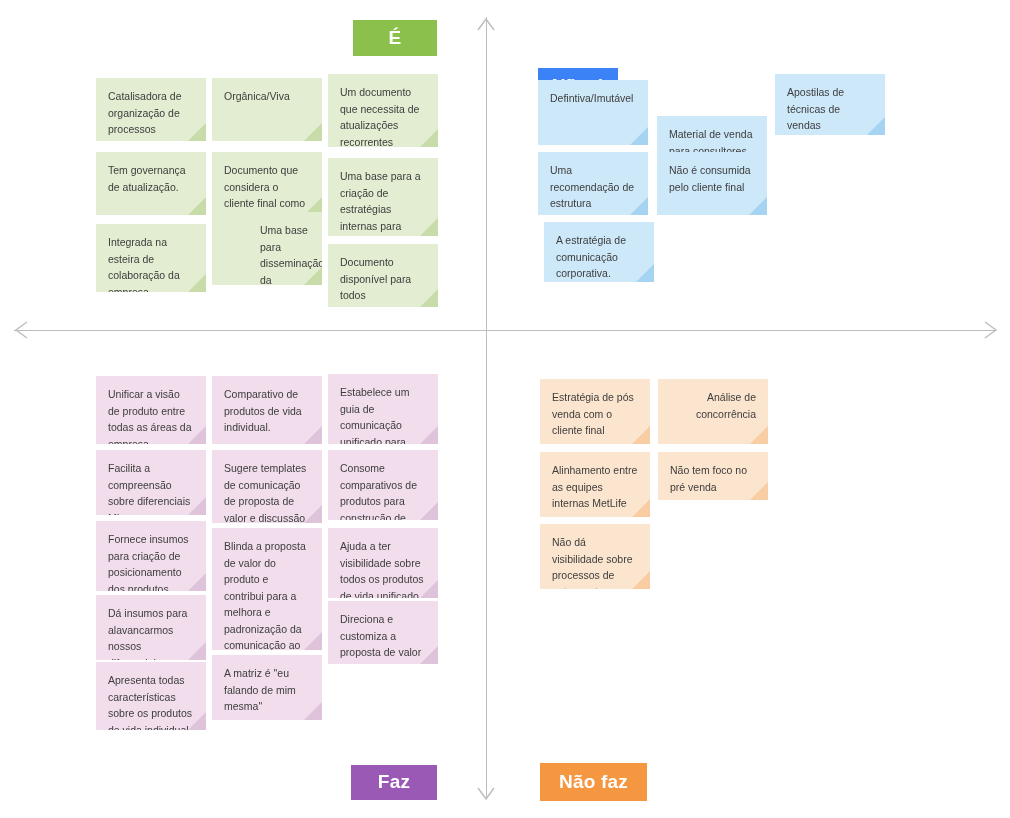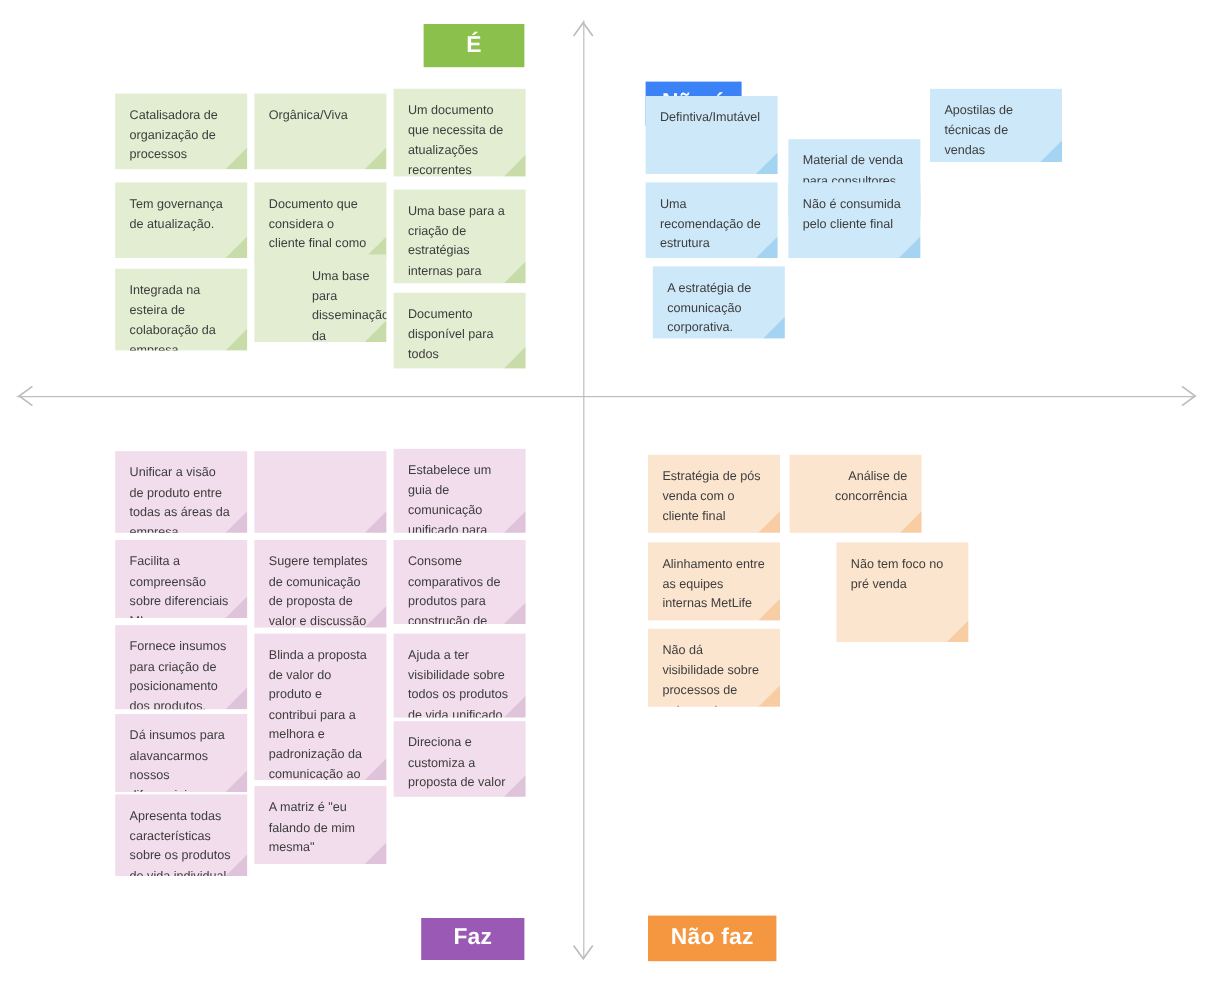--- a/index.html
+++ b/index.html
@@ -203,20 +203,21 @@
         <span class="txt">A estratégia de comunicação corporativa.</span>
         <span class="fold"></span>
       </div>
     </div>
   <div>
       <div class="note pink" style="left: 96px; top: 376px; width: 110px; height: 68px;">
         <span class="txt">Unificar a visão de produto entre todas as áreas da empresa.</span>
         <span class="fold"></span>
       </div>
       <div class="note pink" style="left: 212px; top: 376px; width: 110px; height: 68px;">
+        <span class="txt">Comparativo de produtos de vida individual.</span>
         <span class="fold"></span>
       </div>
       <div class="note pink" style="left: 328px; top: 374px; width: 110px; height: 70px;">
         <span class="txt">Estabelece um guia de comunicação unificado para setores e canais.</span>
         <span class="fold"></span>
       </div>
       <div class="note pink" style="left: 96px; top: 450px; width: 110px; height: 65px;">
         <span class="txt">Facilita a compreensão sobre diferenciais ML.</span>
         <span class="fold"></span>
       </div>
@@ -263,21 +264,21 @@
         <span class="fold"></span>
       </div>
       <div class="note orange" style="left: 658px; top: 379px; width: 110px; height: 65px; text-align: right;">
         <span class="txt">Análise de concorrência</span>
         <span class="fold"></span>
       </div>
       <div class="note orange" style="left: 540px; top: 452px; width: 110px; height: 65px;">
         <span class="txt">Alinhamento entre as equipes internas MetLife</span>
         <span class="fold"></span>
       </div>
-      <div class="note orange" style="left: 658px; top: 452px; width: 110px; height: 83px; margin-left: 39px;">
+      <div class="note orange" style="left: 658px; top: 452px; width: 110px; height: 48px;">
         <span class="txt">Não tem foco no pré venda</span>
         <span class="fold"></span>
       </div>
       <div class="note orange" style="left: 540px; top: 524px; width: 110px; height: 65px;">
         <span class="txt">Não dá visibilidade sobre processos de outros setores</span>
         <span class="fold"></span>
       </div>
     </div>
 
 </div>

